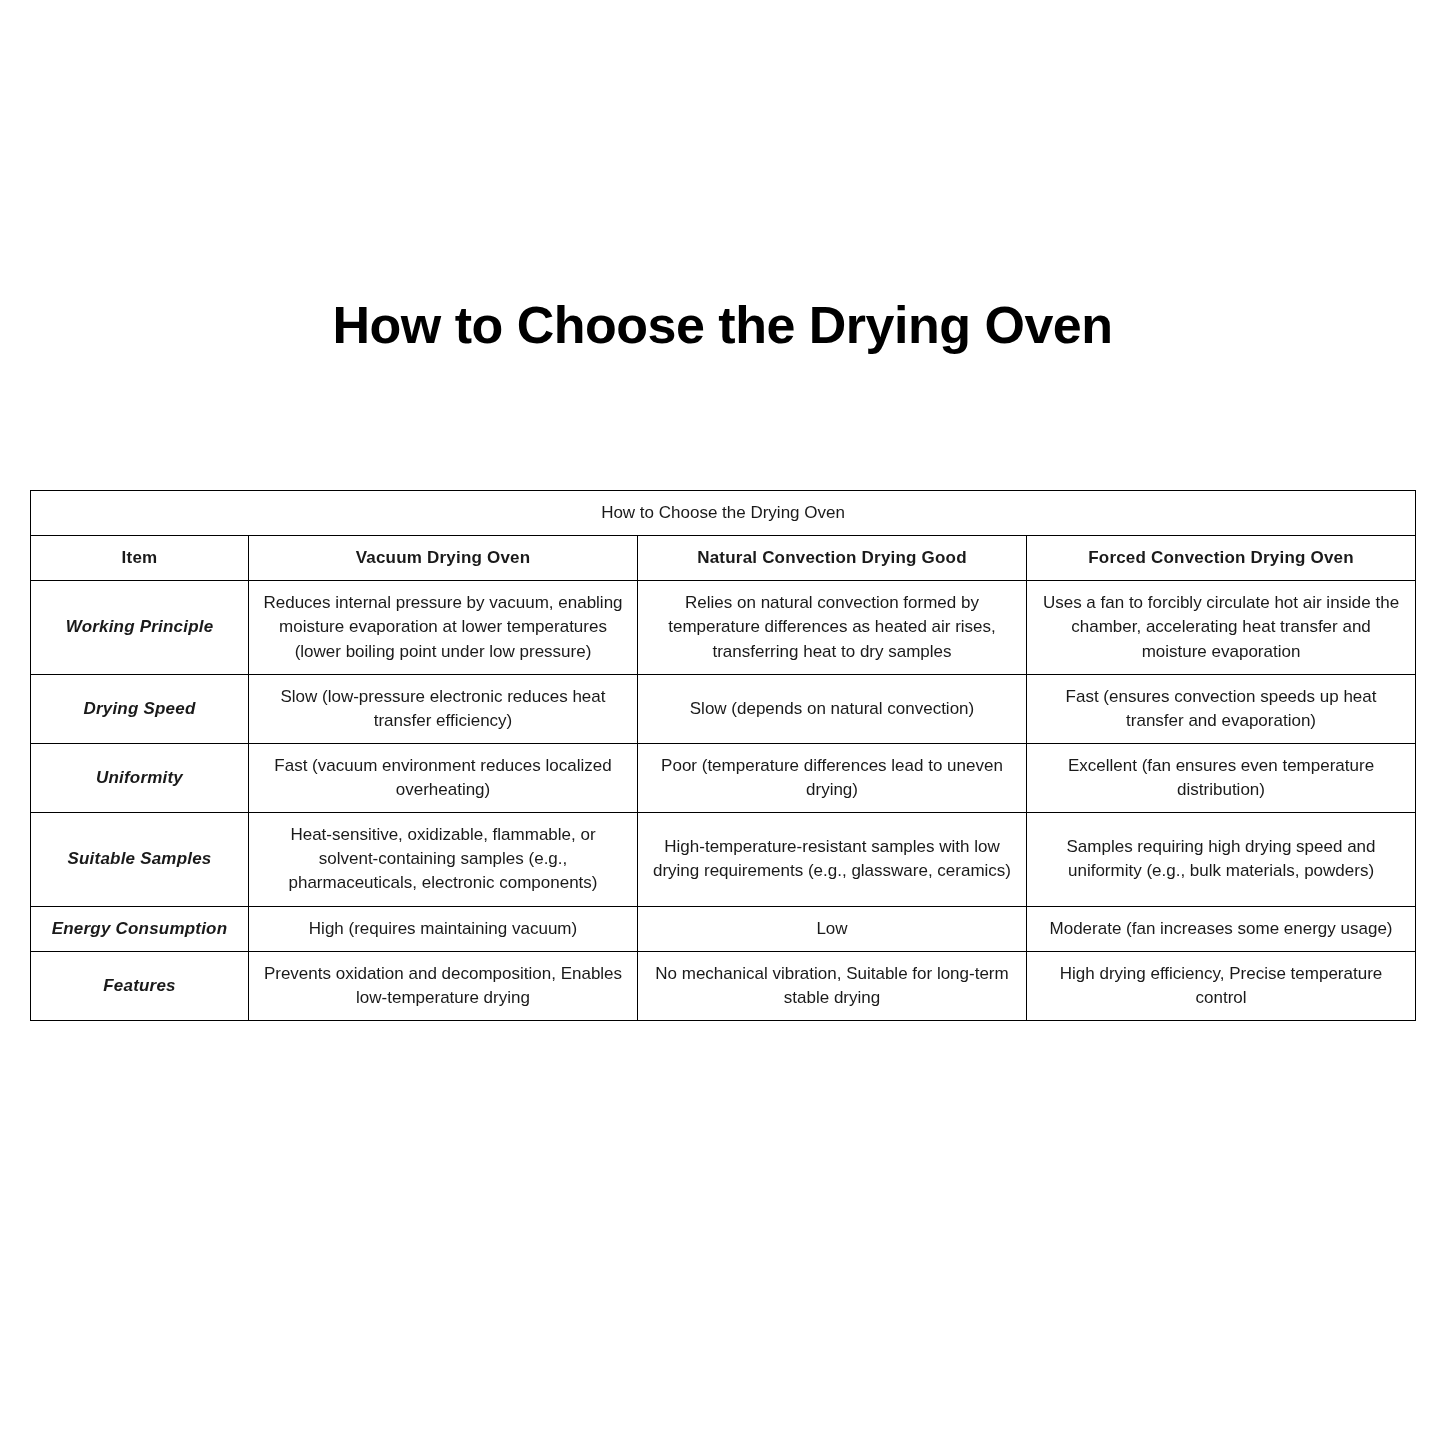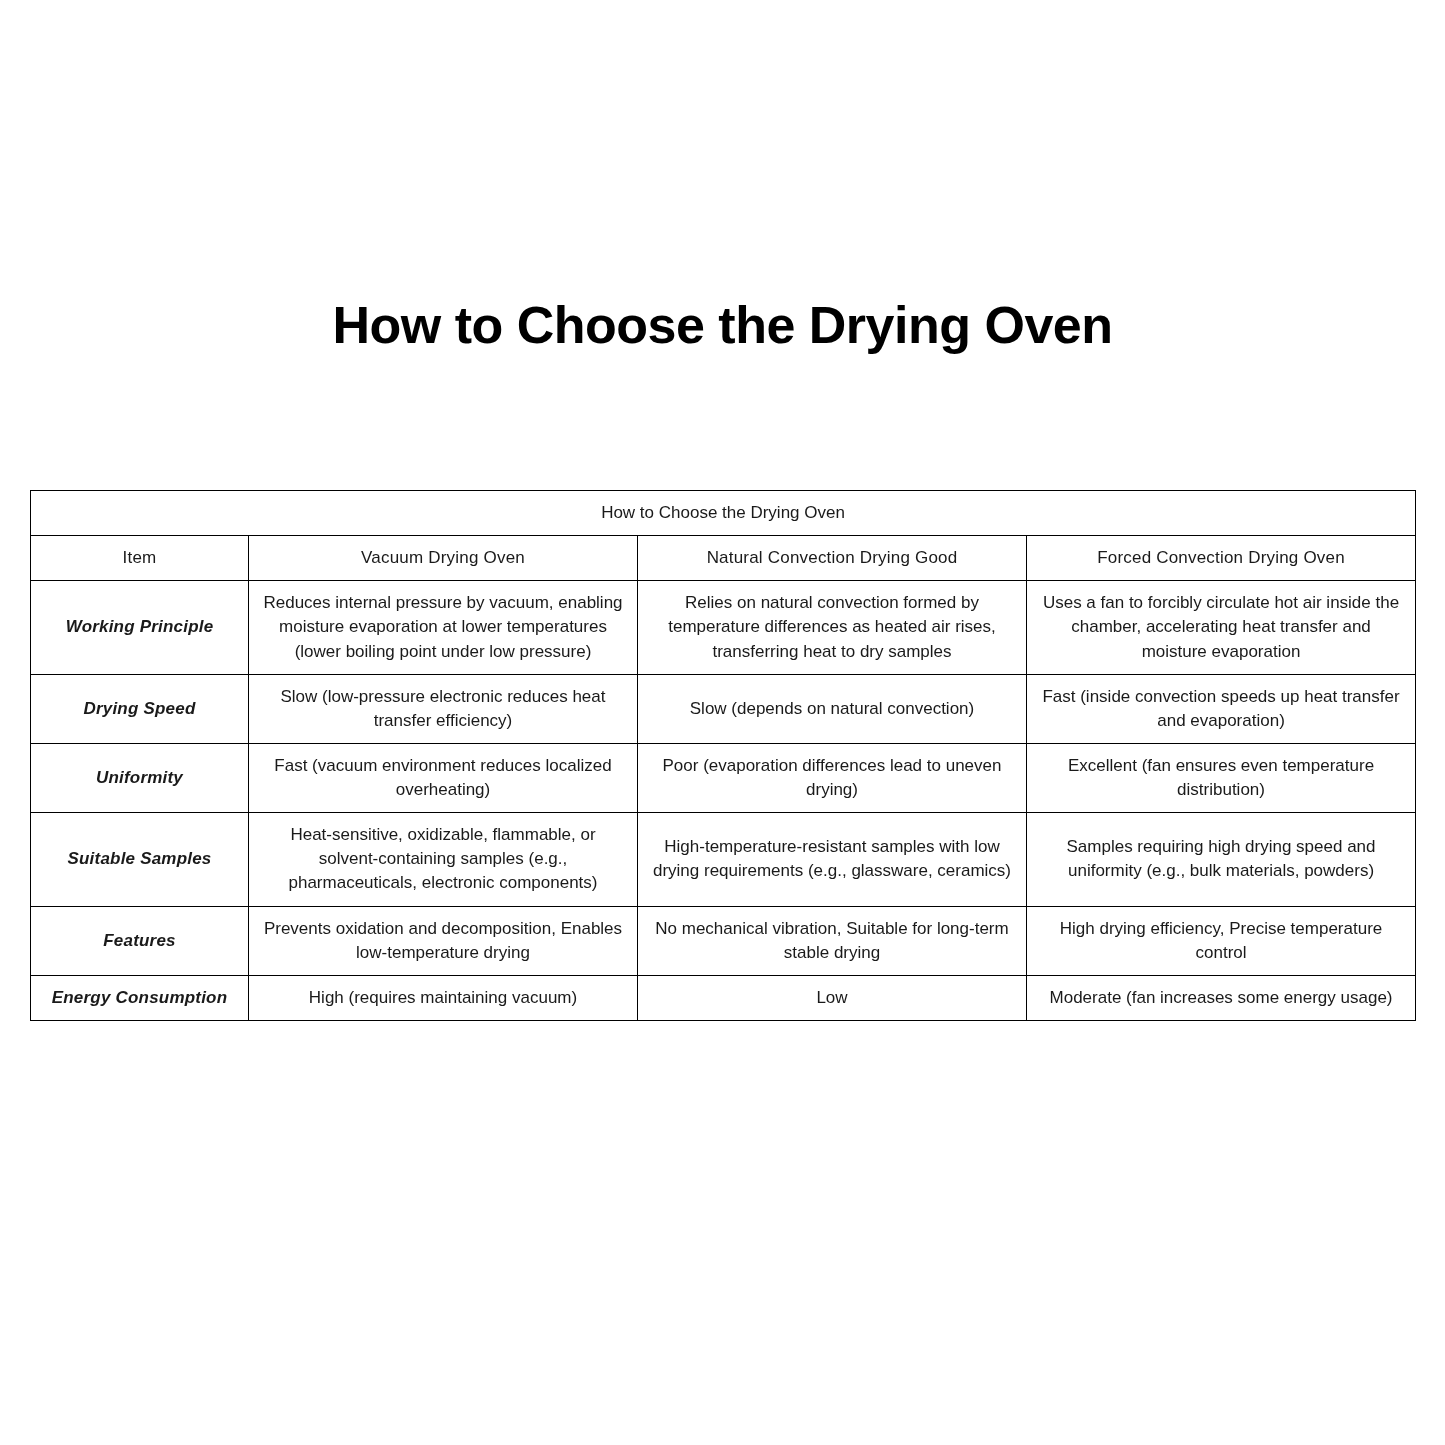--- a/index.html
+++ b/index.html
@@ -50,21 +50,21 @@
     font-size: 17px;
     line-height: 1.42;
     color: #1a1a1a;
   }
   td.caption-cell {
     font-size: 17px;
     padding: 16px 10px;
     color: #1a1a1a;
   }
   td.col-head {
-    font-weight: normal;
+    font-weight: bold;
     font-size: 18px;
     padding: 28px 10px;
     letter-spacing: 0.2px;
   }
   td.row-head {
     font-weight: bold;
     font-size: 18px;
     letter-spacing: 0.2px;
     font-style: italic;
   }
@@ -107,47 +107,47 @@
           <td class="body-cell">Reduces internal pressure by vacuum, enabling moisture evaporation at lower temperatures (lower boiling point under low pressure)</td>
           <td class="body-cell">Relies on natural convection formed by temperature differences as heated air rises, transferring heat to dry samples</td>
           <td class="body-cell">Uses a fan to forcibly circulate hot air inside the chamber, accelerating heat transfer and moisture evaporation</td>
         </tr>
 
 
         <tr>
           <td class="row-head">Drying Speed</td>
           <td class="body-cell">Slow (low-pressure electronic reduces heat transfer efficiency)</td>
           <td class="body-cell">Slow (depends on natural convection)</td>
-          <td class="body-cell">Fast (inside convection speeds up heat transfer and evaporation)</td>
+          <td class="body-cell">Fast (ensures convection speeds up heat transfer and evaporation)</td>
         </tr>
 
         <tr>
           <td class="row-head">Uniformity</td>
           <td class="body-cell">Fast (vacuum environment reduces localized overheating)</td>
-          <td class="body-cell">Poor (evaporation differences lead to uneven drying)</td>
+          <td class="body-cell">Poor (temperature differences lead to uneven drying)</td>
           <td class="body-cell">Excellent (fan ensures even temperature distribution)</td>
         </tr>
 
         <tr>
           <td class="row-head">Suitable Samples</td>
           <td class="body-cell">Heat-sensitive, oxidizable, flammable, or solvent-containing samples (e.g., pharmaceuticals, electronic components)</td>
           <td class="body-cell">High-temperature-resistant samples with low drying requirements (e.g., glassware, ceramics)</td>
           <td class="body-cell">Samples requiring high drying speed and uniformity (e.g., bulk materials, powders)</td>
         </tr>
 
         <tr>
+          <td class="row-head">Energy Consumption</td>
+          <td class="body-cell">High (requires maintaining vacuum)</td>
+          <td class="body-cell">Low</td>
+          <td class="body-cell">Moderate (fan increases some energy usage)</td>
+        </tr>
+
+        <tr>
           <td class="row-head">Features</td>
           <td class="body-cell">Prevents oxidation and decomposition, Enables low-temperature drying</td>
           <td class="body-cell">No mechanical vibration, Suitable for long-term stable drying</td>
           <td class="body-cell">High drying efficiency, Precise temperature control</td>
-        </tr>
-
-        <tr>
-          <td class="row-head">Energy Consumption</td>
-          <td class="body-cell">High (requires maintaining vacuum)</td>
-          <td class="body-cell">Low</td>
-          <td class="body-cell">Moderate (fan increases some energy usage)</td>
         </tr>
       </tbody>
     </table>
   </div>
 
 </div>
 
 </body></html>

